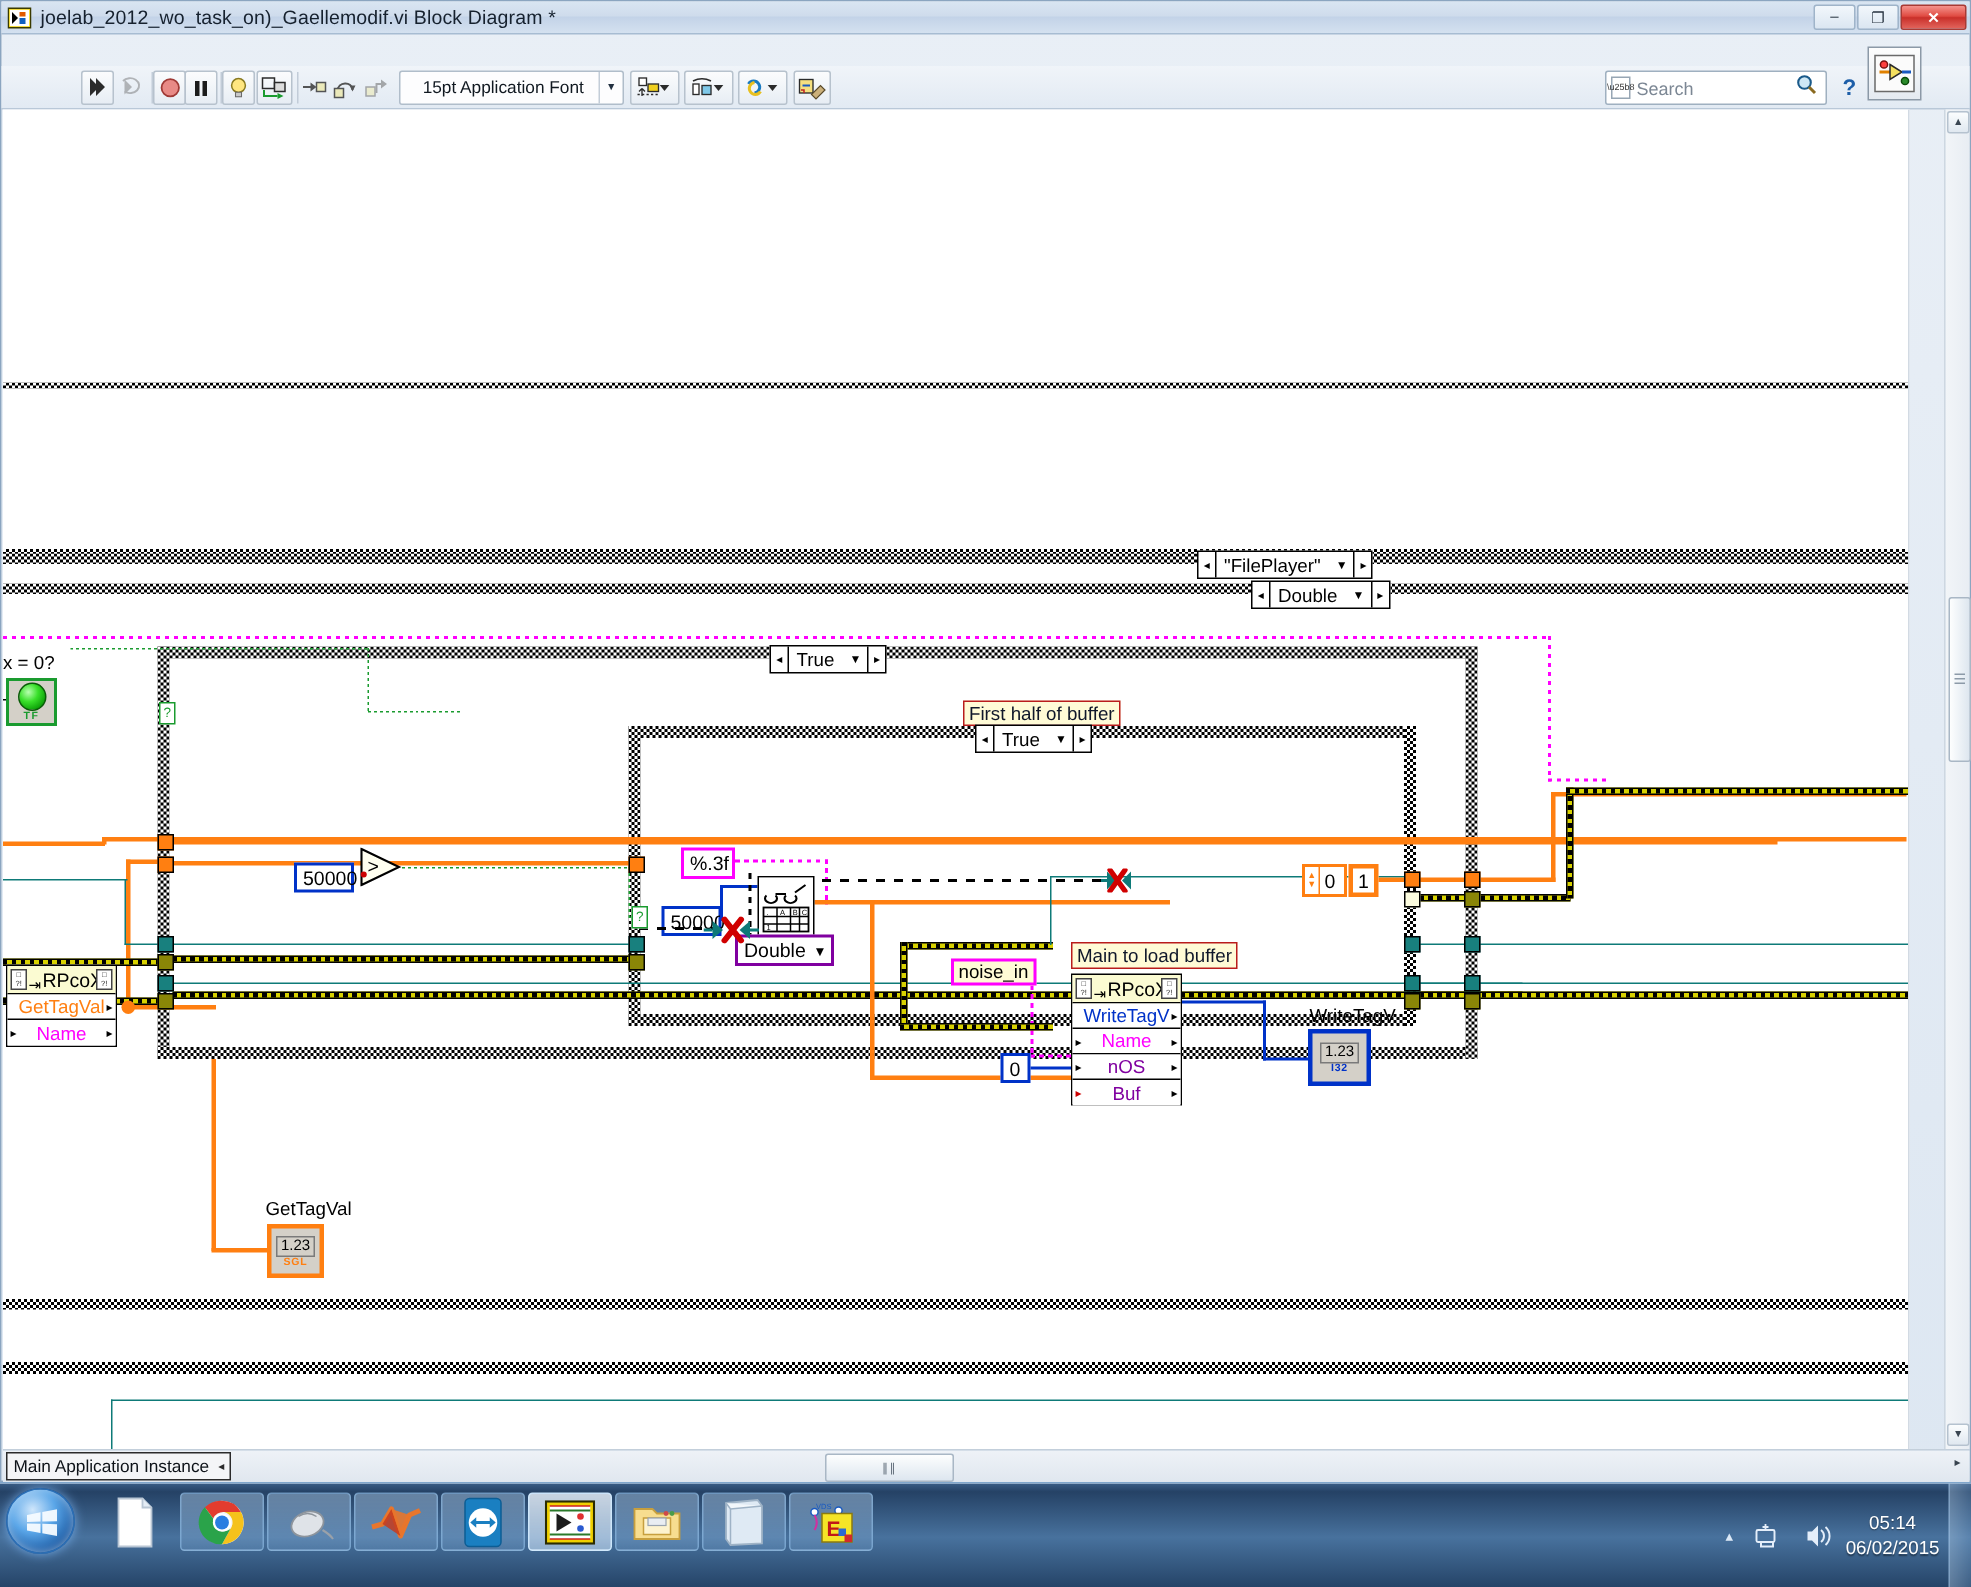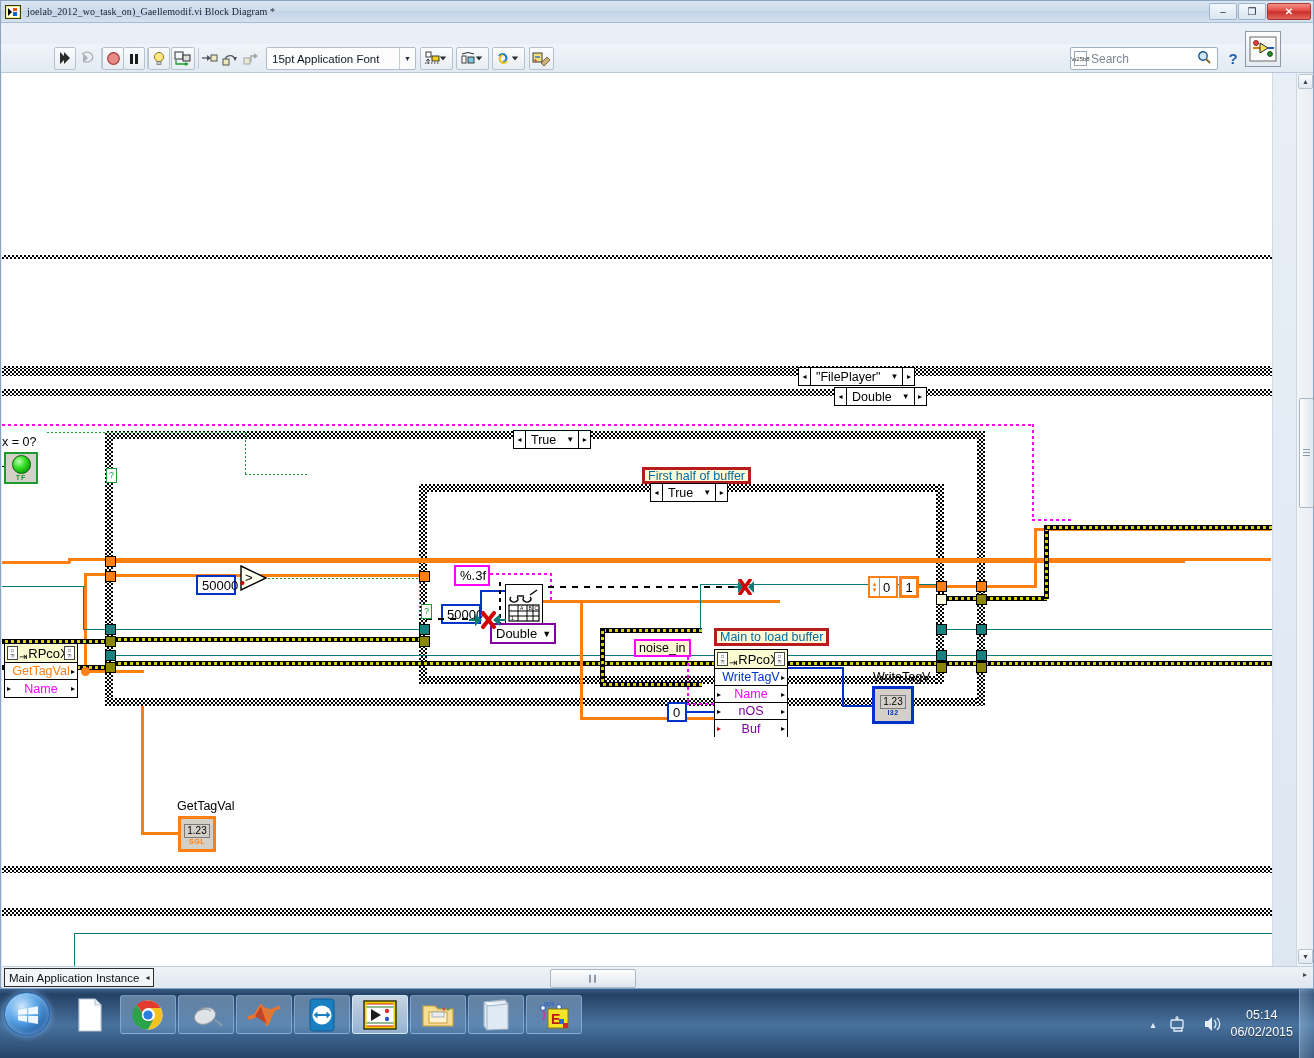--- a/index.html
+++ b/index.html
@@ -21,21 +21,21 @@
   .titlebar{
     position:absolute;left:0;top:0;width:1312px;height:22px;
     background:linear-gradient(to bottom,#d9e5f2 0%,#cfdcec 45%,#c3d3e8 50%,#d4e1f0 100%);
     border-bottom:1px solid #a7bcd2;
     display:flex;align-items:center;box-sizing:border-box;
   }
   .titlebar .tbicon{
     width:16px;height:16px;margin-left:4px;margin-right:6px;flex:none;position:relative;
   }
   .title-text{
-    font-size:10px;color:#16212e;white-space:nowrap;letter-spacing:.1px;font-family:Liberation Serif, serif;
+    font-size:13px;color:#16212e;white-space:nowrap;letter-spacing:.1px;
   }
   .winbtns{position:absolute;right:2px;top:2px;display:flex;gap:1px;}
   .winbtn{
     width:28px;height:17px;border:1px solid #9fb4c9;border-radius:2px;
     background:linear-gradient(to bottom,#f2f7fc,#dbe6f1);
     display:flex;align-items:center;justify-content:center;
     font-size:10px;color:#26323f;box-sizing:border-box;
   }
   .winbtn.close{
     width:44px;background:linear-gradient(to bottom,#f4928c,#e04b42 45%,#c9302a 52%,#e2645c);
@@ -66,21 +66,21 @@
     background:linear-gradient(to bottom,#fbfcfd,#e7edf4);
     display:flex;align-items:center;justify-content:center;
   }
   .tbtn.flat{border-color:transparent;background:transparent;}
   .tsep{position:absolute;top:4px;width:1px;height:21px;background:#c2ccd8;}
   .fontbox{
     position:absolute;top:3px;left:265px;width:150px;height:23px;
     border:1px solid #b0bdca;background:#fdfdfe;border-radius:2px;
     display:flex;align-items:center;box-sizing:border-box;
   }
-  .fontbox .fname{font-size:11.5px;color:#101820;padding-left:5px;flex:1;white-space:nowrap;}
+  .fontbox .fname{font-size:11.5px;color:#101820;padding-left:5px;flex:1;white-space:nowrap;text-align:center;}
   .fontbox .farrow{
     width:15px;height:21px;border-left:1px solid #c3cdd8;display:flex;align-items:center;justify-content:center;
     font-size:7px;color:#223040;
   }
   .searchbox{
     position:absolute;top:3px;left:1069px;width:148px;height:23px;
     border:1px solid #9fb0c0;background:#fff;border-radius:2px;
     display:flex;align-items:center;box-sizing:border-box;
   }
   .searchbox .sbmark{
@@ -253,22 +253,22 @@
     font-size:13px;color:#000;padding:0 4px;box-sizing:border-box;
     display:flex;align-items:center;line-height:1;
   }
 
   .fmtstr{
     position:absolute;border:2px solid #ff00ff;background:#fff;
     font-size:13px;color:#000;padding:0 4px;box-sizing:border-box;
     display:flex;align-items:center;
   }
   .label-free{
-    position:absolute;background:#fffbd6;border:3px solid #b91c1c;
-    font-size:12.5px;color:#0369a1;padding:0 3px;box-sizing:border-box;white-space:nowrap;
+    position:absolute;background:#fffbd6;border:1px solid #b91c1c;
+    font-size:12.5px;color:#0f172a;padding:0 3px;box-sizing:border-box;white-space:nowrap;
     display:flex;align-items:center;z-index:28;
   }
   .label-plain{
     position:absolute;font-size:12.5px;color:#000;white-space:nowrap;
   }
 
   
   .axnode{
     position:absolute;border:1px solid #000;background:#fff;box-sizing:border-box;z-index:26;
   }

